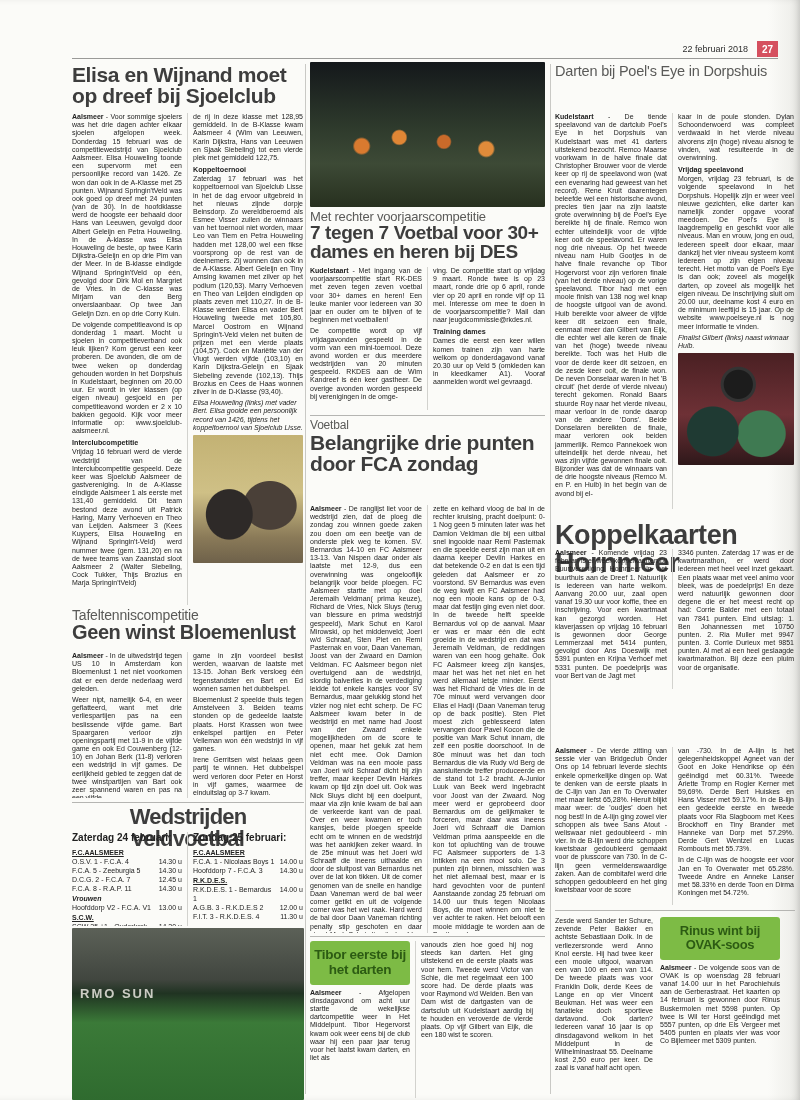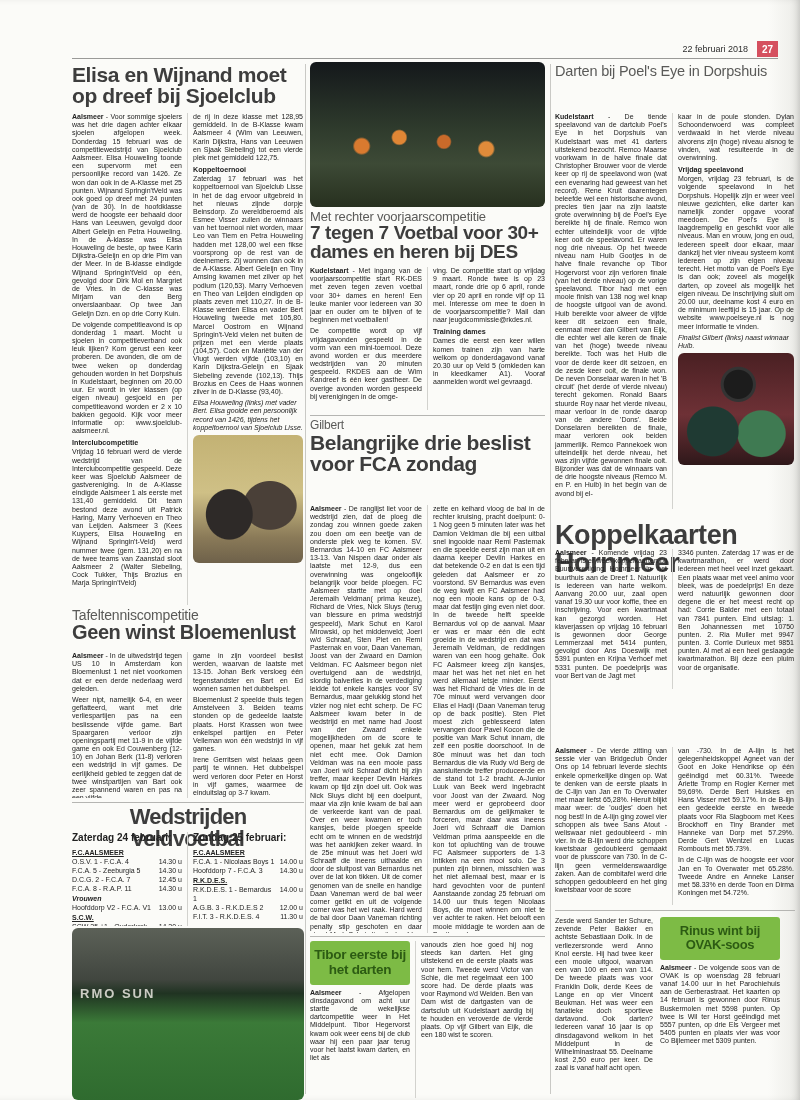--- a/index.html
+++ b/index.html
@@ -13,21 +13,21 @@
   h1,h2,h3{margin:0;font-weight:700;color:#3d3d3d;letter-spacing:-0.4px;line-height:1.02;}
   .kicker{color:#5a5a58;font-weight:400;letter-spacing:-0.2px;}
   .cols{display:flex;align-items:stretch;}
   .col{overflow:hidden;}
   .vdiv{width:1px;background:#d2d2ce;margin:0 5px;flex:none;}
   .bodytxt p{margin:0 0 3px;font-size:7px;line-height:1.17;text-align:justify;
              -webkit-hyphens:auto;hyphens:auto;}
   .dateline{font-weight:700;}
   .sub{font-size:7.2px;font-weight:700;margin:3px 0 1px;}
   .caption{font-style:italic;font-size:7px;line-height:1.2;text-align:left !important;}
-  .photo{width:100%;border-radius:6px;}
+  .photo{width:100%;border-radius:1px;}
   .ph-des{background:
      radial-gradient(circle at 22% 58%,#d97a2f 0 3.5%,transparent 4.5%),
      radial-gradient(circle at 38% 52%,#e08635 0 4%,transparent 5%),
      radial-gradient(circle at 57% 55%,#c96a2a 0 4%,transparent 5%),
      radial-gradient(circle at 75% 60%,#e08b3a 0 3.5%,transparent 4.5%),
      linear-gradient(180deg,#14181b 0%,#2e3a2c 45%,#3d4a36 70%,#27301f 100%);}
   .ph-elisa{background:
      radial-gradient(ellipse at 33% 62%,#2e2a28 0 22%,transparent 23%),
      radial-gradient(ellipse at 70% 55%,#4a4038 0 24%,transparent 25%),
      linear-gradient(180deg,#c3b274 0%,#cfc086 45%,#8a7a58 80%,#6e614a 100%);}
@@ -178,22 +178,22 @@
     </div>
     <div class="vdiv"></div>
     <div class="col bodytxt" style="width:112px;">
       <p>ving. De competitie start op vrijdag 9 maart. Ronde twee is op 23 maart, ronde drie op 6 april, ronde vier op 20 april en ronde vijf op 11 mei. Interesse om mee te doen in de voorjaarscompetitie? Mail dan naar jeugdcommissie@rkdes.nl.</p>
       <h4 class="sub">Training dames</h4>
       <p>Dames die eerst een keer willen komen trainen zijn van harte welkom op donderdagavond vanaf 20.30 uur op Veld 5 (omkleden kan in kleedkamer A1). Vooraf aanmelden wordt wel gevraagd.</p>
     </div>
   </div>
 
   <div class="abs hrule" style="top:415px;left:310px;width:235px;background:#b5b5b2;"></div>
-  <h3 class="abs kicker" style="top:419px;left:310px;font-size:12px;">Gilbert</h3>
-  <h2 class="abs" style="top:432px;left:310px;width:235px;font-size:21px;">Belangrijke drie beslist voor FCA zondag</h2>
+  <h3 class="abs kicker" style="top:419px;left:310px;font-size:12px;">Voetbal</h3>
+  <h2 class="abs" style="top:432px;left:310px;width:235px;font-size:21px;">Belangrijke drie punten door FCA zondag</h2>
 
   <div class="abs cols" style="top:505px;left:310px;width:235px;height:428px;">
     <div class="col bodytxt" style="width:112px;">
       <p><b class="dateline">Aalsmeer</b><span> - De ranglijst liet voor de wedstrijd zien, dat de ploeg die zondag zou winnen goede zaken zou doen om een beetje van de onderste plek weg te komen. SV. Bernardus 14-10 en FC Aalsmeer 13-13. Van Nispen daar onder als laatste met 12-9, dus een overwinning was ongelooflijk belangrijk voor beide ploegen. FC Aalsmeer startte met op doel Jeremaih Veldman( prima keuze), Richard de Vries, Nick Sluys (terug van blessure en prima wedstrijd gespeeld), Mark Schut en Karol Mirowski, op het middenveld; Joeri w/d Schraaf, Sten Piet en Remi Pasternak en voor, Daan Vaneman, Joost van der Zwaard en Damion Veldman. FC Aalsmeer begon niet overtuigend aan de wedstrijd, slordig balverlies in de verdediging leidde tot enkele kansjes voor SV Bernardus, maar gelukkig stond het vizier nog niet echt scherp. De FC Aalsmeer kwam beter in de wedstrijd en met name had Joost van der Zwaard enkele mogelijkheden om de score te openen, maar het geluk zat hem niet echt mee. Ook Damion Veldman was na een mooie pass van Joeri w/d Schraaf dicht bij zijn treffer, maar keeper Devlin Harkes kwam op tijd zijn doel uit. Ook was Nick Sluys dicht bij een doelpunt, maar via zijn knie kwam de bal aan de verkeerde kant van de paal. Over en weer kwamen er toch kansjes, beide ploegen speelde echt om te winnen en de wedstrijd was het aankijken zeker waard. In de 25e minuut was het Joeri w/d Schraaff die ineens uithaalde en door de sluitpost van Bernardus net over de lat kon tikken. Uit de corner genomen van de snelle en handige Daan Vaneman werd de bal weer corner getikt en uit de volgende corner was het wel raak. Hard werd de bal door Daan Vaneman richting penalty stip geschoten en daar stond Mark Schut die zijn hoofd er alleen maar tegen aan-</span></p>
     </div>
     <div class="vdiv"></div>
     <div class="col bodytxt" style="width:112px;">
       <p>zette en keihard vloog de bal in de rechter kruising, pracht doelpunt: 0-1 Nog geen 5 minuten later was het Damion Veldman die bij een uitbal snel ingooide naar Remi Pasternak en die speelde eerst zijn man uit en daarna keeper Devlin Harkes en dat betekende 0-2 en dat is een tijd geleden dat Aalsmeer er zo voorstond. SV Bernardus was even de weg kwijt en FC Aalsmeer had nog een mooie kans op de 0-3, maar dat festijn ging even niet door. In de tweede helft speelde Bernardus vol op de aanval. Maar er was er maar één die echt groeide in de wedstrijd en dat was Jeremaih Veldman, de reddingen waren van een hoog gehalte. Ook FC Aalsmeer kreeg zijn kansjes, maar het was het net niet en het werd allemaal ietsje minder. Eerst was het Richard de Vries die in de 70e minuut werd vervangen door Elias el Hadji (Daan Vaneman terug op de back positie). Sten Piet moest zich geblesseerd laten vervangen door Pavel Kocon die de positie van Mark Schut innam, die zelf een positie doorschoof. In de 80e minuut was het dan toch Bernardus die via Rudy v/d Berg de aansluitende treffer produceerde en de stand tot 1-2 bracht. A-Junior Luuk van Beek werd ingebracht voor Joost van der Zwaard. Nog meer werd er geprobeerd door Bernardus om de gelijkmaker te forceren, maar daar was ineens Joeri v/d Schraaff die Damion Veldman prima aanspeelde en die kon tot opluchting van de trouwe FC Aalsmeer supporters de 1-3 intikken na een mooi solo. De 3 punten zijn binnen, misschien was het niet allemaal best, maar er is hard gevochten voor de punten! Aanstaande zondag 25 februari om 14.00 uur thuis tegen Nicolaas Boys, die moet winnen om niet te ver achter te raken. Het belooft een mooie middagje te worden aan de Beethovenlaan.</p>
     </div>
   </div>

